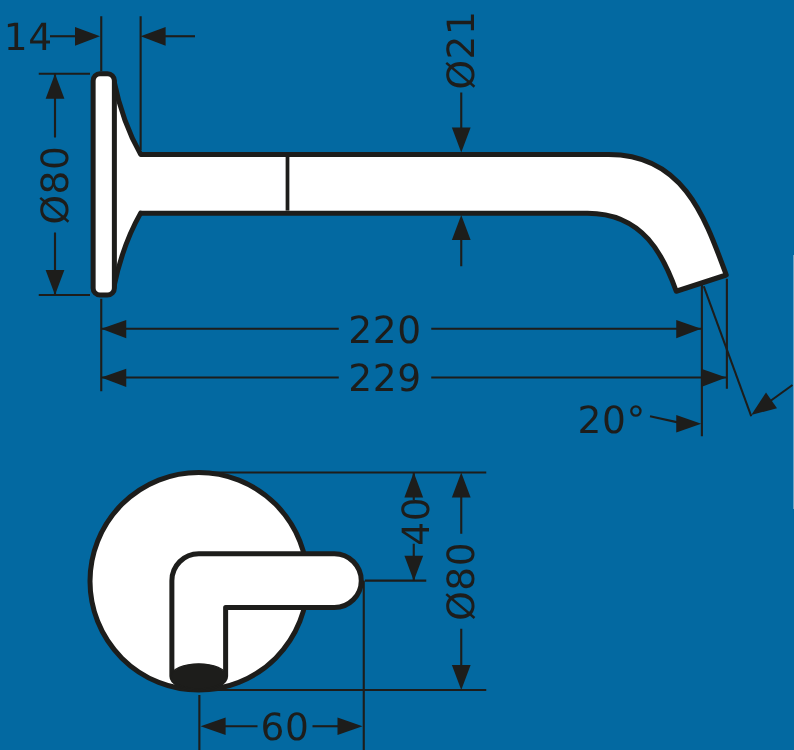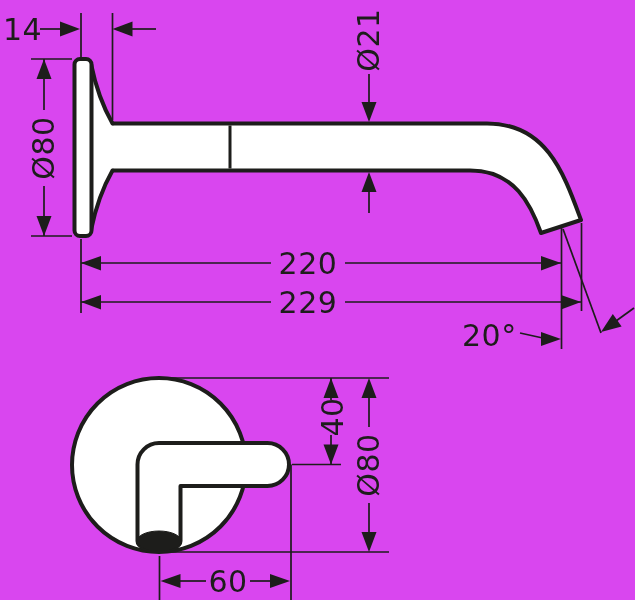--- a/index.html
+++ b/index.html
@@ -1,16 +1,16 @@
 <!DOCTYPE html>
 <html><head>
 <meta charset="utf-8">
 <style>
   html,body{margin:0;padding:0;background:#ffffff;}
-  .stage{width:635px;height:600px;position:relative;background:#d946ef;overflow:hidden;}
+  .stage{width:635px;height:600px;position:relative;background:#0369a1;overflow:hidden;}
   svg{display:block;}
   .obj{fill:#ffffff;stroke:#1d1d1b;stroke-width:4;stroke-linejoin:round;}
   .objstroke{fill:none;stroke:#1d1d1b;stroke-width:4;stroke-linecap:round;}
   .objfill{fill:#ffffff;stroke:none;}
   .thin{stroke:#1d1d1b;stroke-width:1.7;fill:none;}
   .seam{stroke:#1d1d1b;stroke-width:3;fill:none;}
   .arrow{fill:#1d1d1b;stroke:none;}
   .solid{fill:#1d1d1b;stroke:#1d1d1b;stroke-width:1;}
   .dim-text{font-family:"DejaVu Sans","Liberation Sans",sans-serif;font-size:30px;fill:#1d1d1b;letter-spacing:0.5px;}
 </style>

